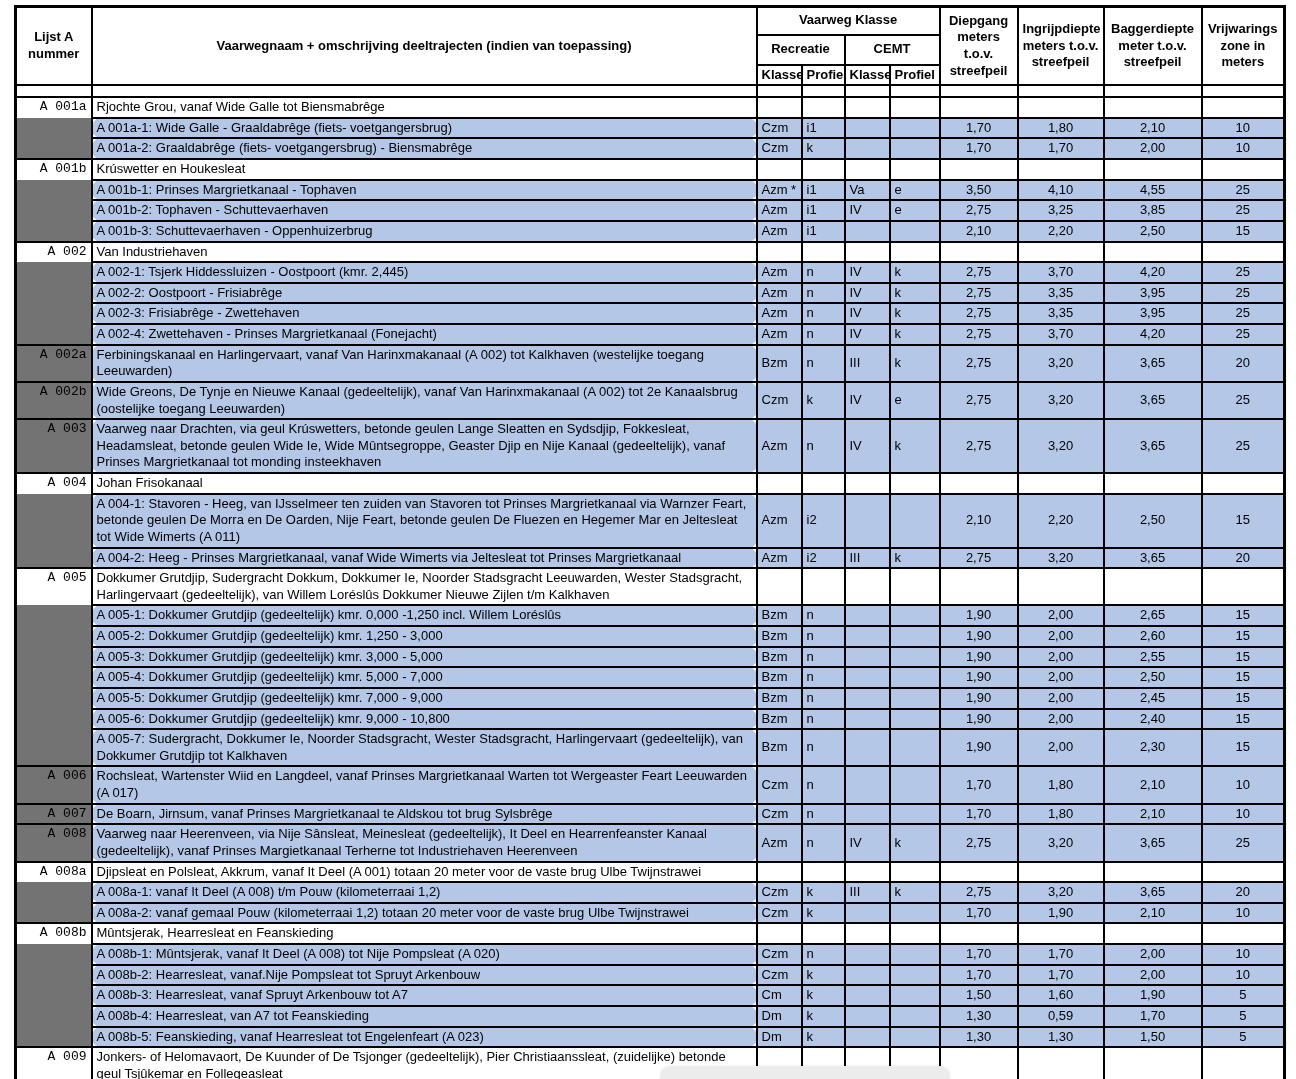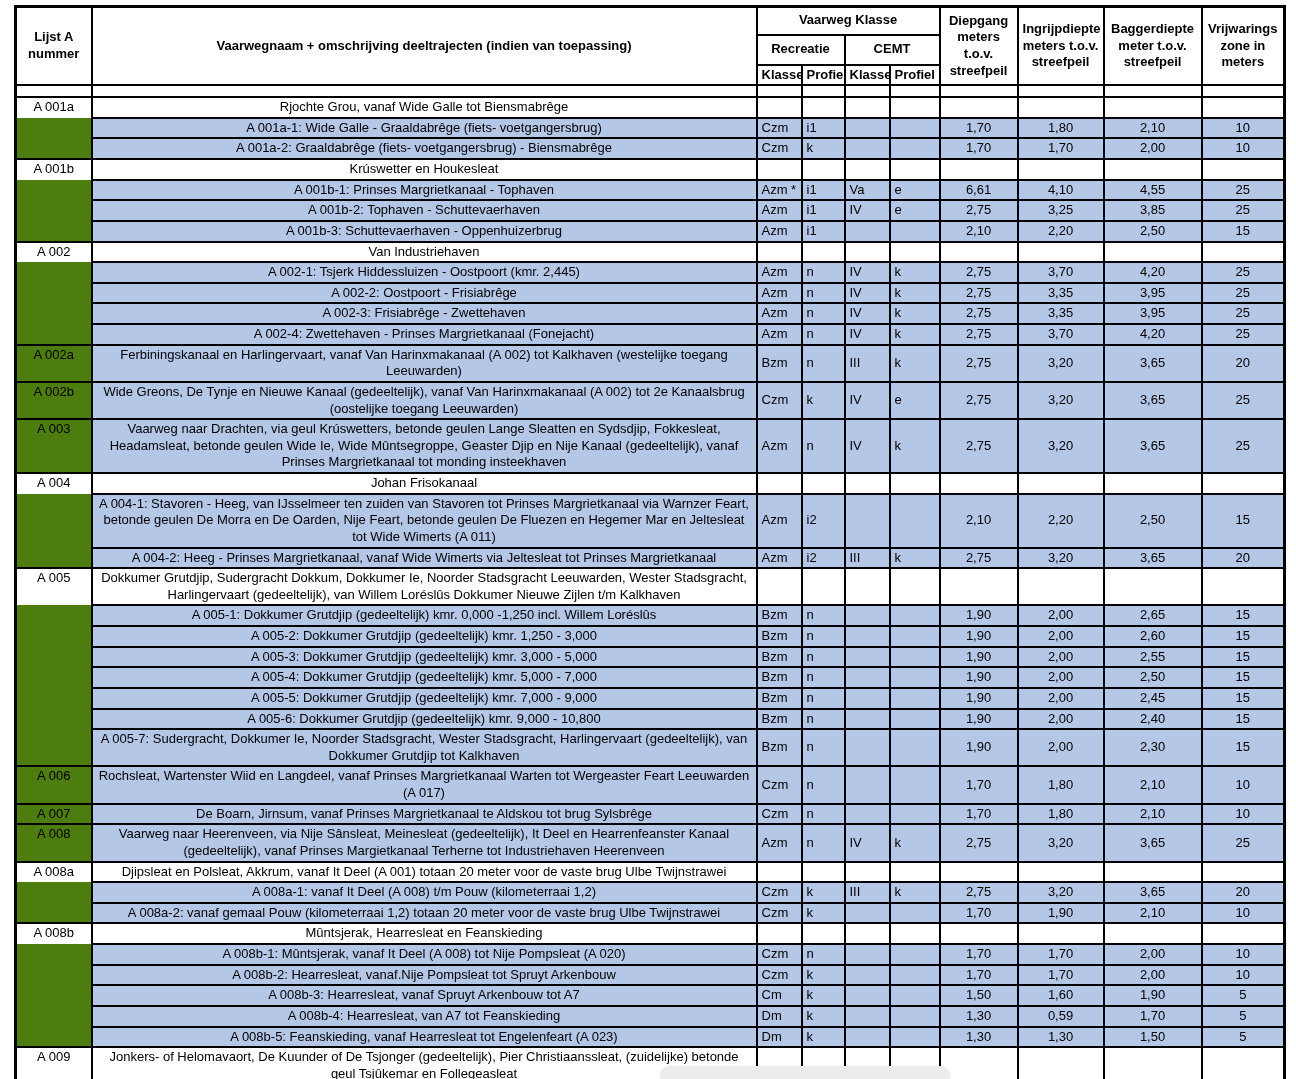--- a/index.html
+++ b/index.html
@@ -33,27 +33,27 @@
     overflow: hidden;
   }
   .wtable thead th {
     font-weight: bold;
     text-align: center;
     vertical-align: middle;
     background: #fff;
   }
   .wtable tbody tr { height: 18px; }
   .wtable tbody tr.spacer { height: 12px; }
-  .wtable td.c-num  { text-align: center; vertical-align: top; background: #fff; }
-  .wtable td.c-name { text-align: center; vertical-align: middle; }
+  .wtable td.c-num  { text-align: right; vertical-align: top; background: #fff; font-family: Liberation Mono, monospace; }
+  .wtable td.c-name { text-align: left; vertical-align: middle; border-radius: 9px; }
   .wtable td.c-klasse, .wtable td.c-profiel { text-align: left; vertical-align: middle; }
   .wtable td.c-val  { text-align: center; vertical-align: middle; }
   
   tr.sub td, tr.data td { background: var(--row-highlight, #b4c7e7); }
-  tr.sub td.c-num, tr.data td.c-num { background: #4d7c0f; }
+  tr.sub td.c-num, tr.data td.c-num { background: #737373; }
   tr.section td { background: #fff; }
   tr.spacer td { background: #fff; }
   
   tr.sub td.c-num { border-top: hidden; }
   
   .bottom-artifact {
     position: absolute;
     left: 660px;
     bottom: 0;
     width: 290px;
@@ -162,21 +162,21 @@
           <td class="c-val"></td>
           <td class="c-val"></td>
         </tr>
         <tr class="sub">
           <td class="c-num"></td>
           <td class="c-name">A 001b-1: Prinses Margrietkanaal - Tophaven</td>
           <td class="c-klasse">Azm *</td>
           <td class="c-profiel">i1</td>
           <td class="c-klasse">Va</td>
           <td class="c-profiel">e</td>
-          <td class="c-val">6,61</td>
+          <td class="c-val">3,50</td>
           <td class="c-val">4,10</td>
           <td class="c-val">4,55</td>
           <td class="c-val">25</td>
         </tr>
         <tr class="sub">
           <td class="c-num"></td>
           <td class="c-name">A 001b-2: Tophaven - Schuttevaerhaven</td>
           <td class="c-klasse">Azm</td>
           <td class="c-profiel">i1</td>
           <td class="c-klasse">IV</td>

